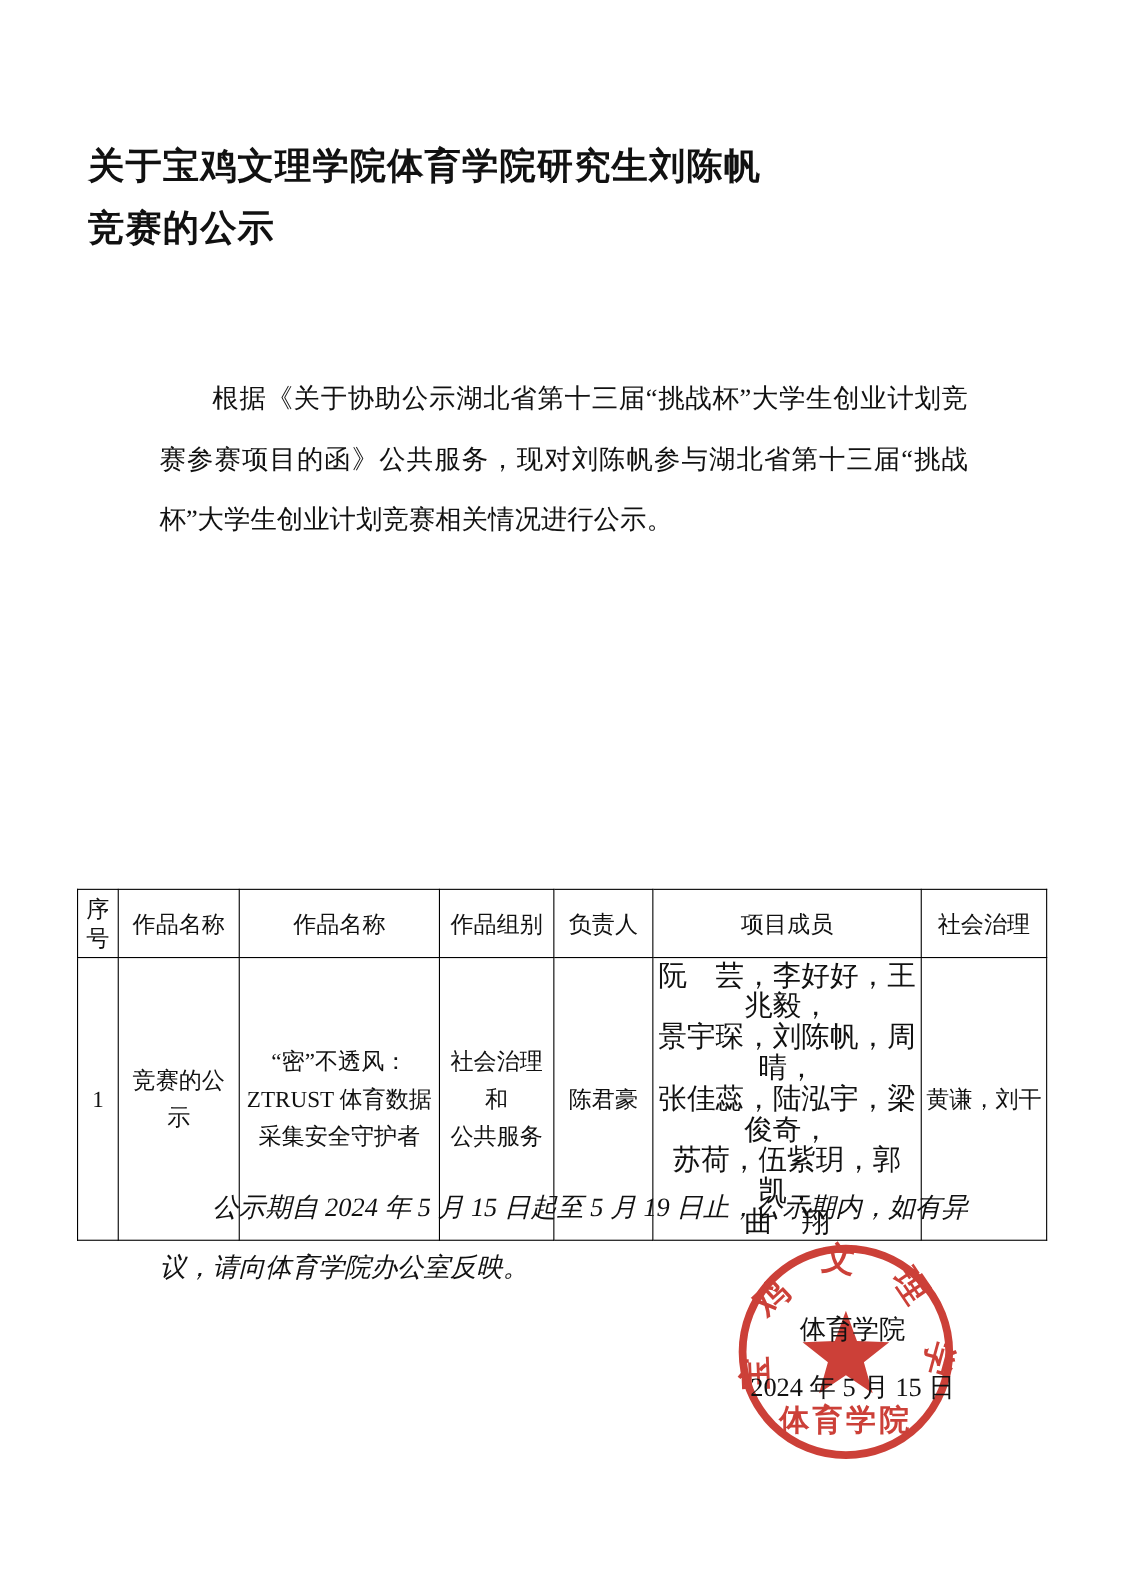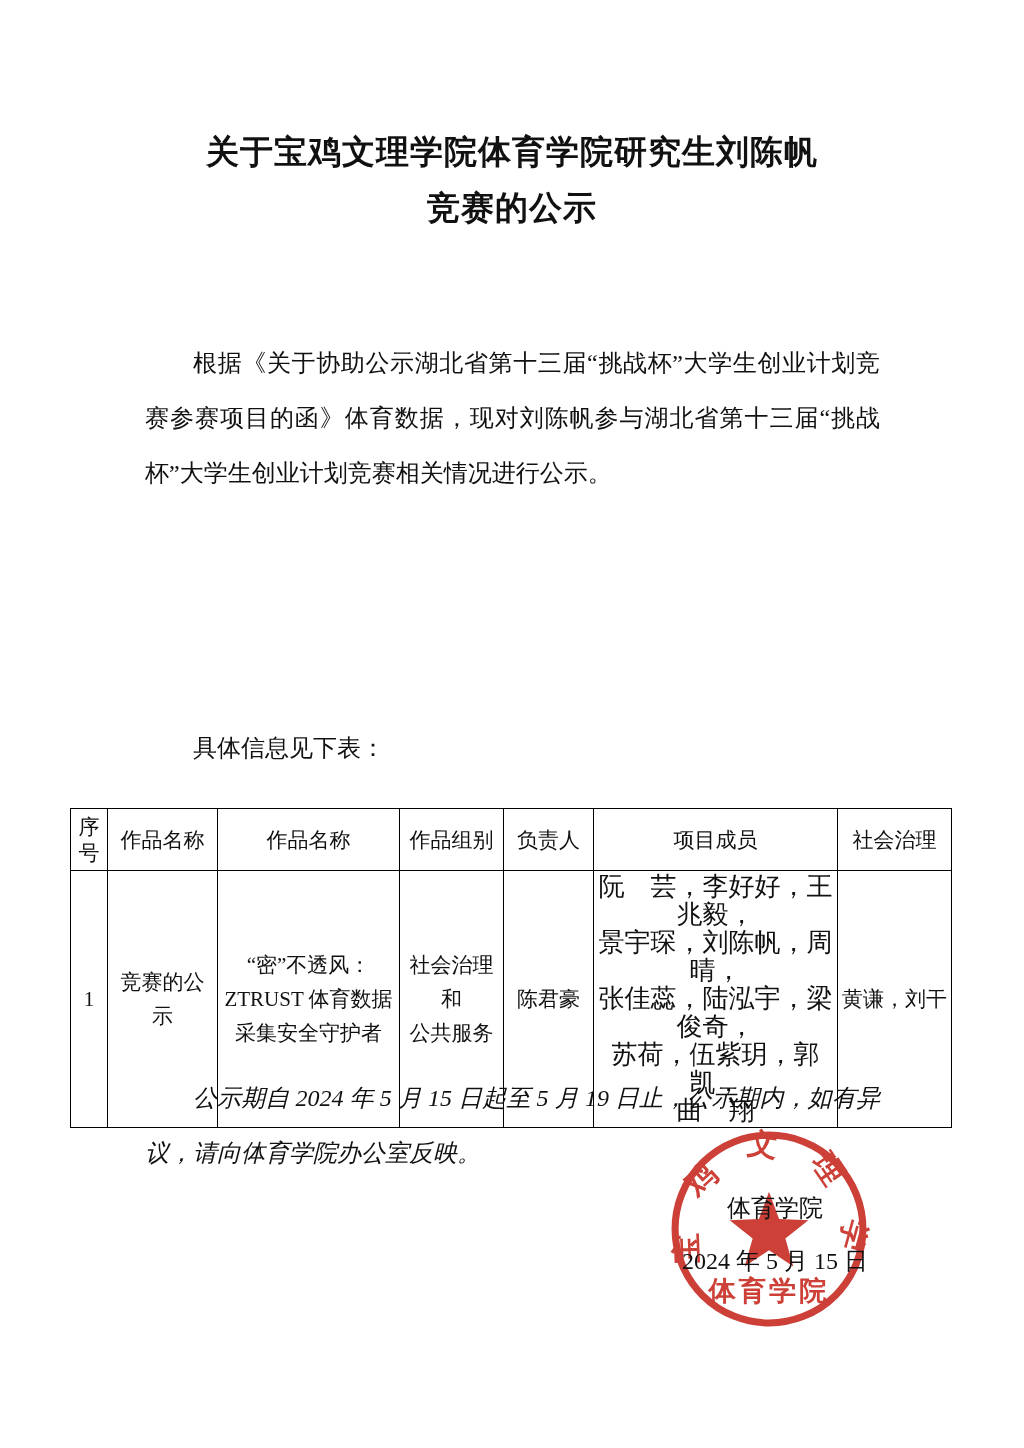--- a/index.html
+++ b/index.html
@@ -10,21 +10,21 @@
     background: #ffffff;
     font-family: "Liberation Serif", "DejaVu Serif", serif;
     color: #111111;
     overflow: hidden;
   }
   .title {
     position: absolute;
     top: 124px;
     left: 80px;
     right: 80px;
-    text-align: center;
+    text-align: left;
     font-size: 33px;
     font-weight: bold;
     line-height: 56px;
     letter-spacing: 1px;
   }
   .body-para {
     position: absolute;
     left: 145px;
     right: 144px;
     margin: 0;
@@ -91,22 +91,21 @@
 </head>
 <body>
 
 <div class="page">
 
   <div class="title">
     <div>关于宝鸡文理学院体育学院研究生刘陈帆</div>
     <div>竞赛的公示</div>
   </div>
 
-  <p class="body-para para1">根据《关于协助公示湖北省第十三届“挑战杯”大学生创业计划竞赛参赛项目的函》体育数据，现对刘陈帆参与湖北省第十三届“挑战杯”大学生创业计划竞赛相关情况进行公示。</p>
-  <p class="body-para para3">具体信息见下表：</p>
+  <p class="body-para para1">根据《关于协助公示湖北省第十三届“挑战杯”大学生创业计划竞赛参赛项目的函》公共服务，现对刘陈帆参与湖北省第十三届“挑战杯”大学生创业计划竞赛相关情况进行公示。</p>
 
   <table class="info-table">
     <colgroup>
       <col style="width:37px">
         <col style="width:110px">
         <col style="width:182px">
       <col style="width:104px">
         <col style="width:90px">
         <col style="width:244px">
       <col style="width:114px">

